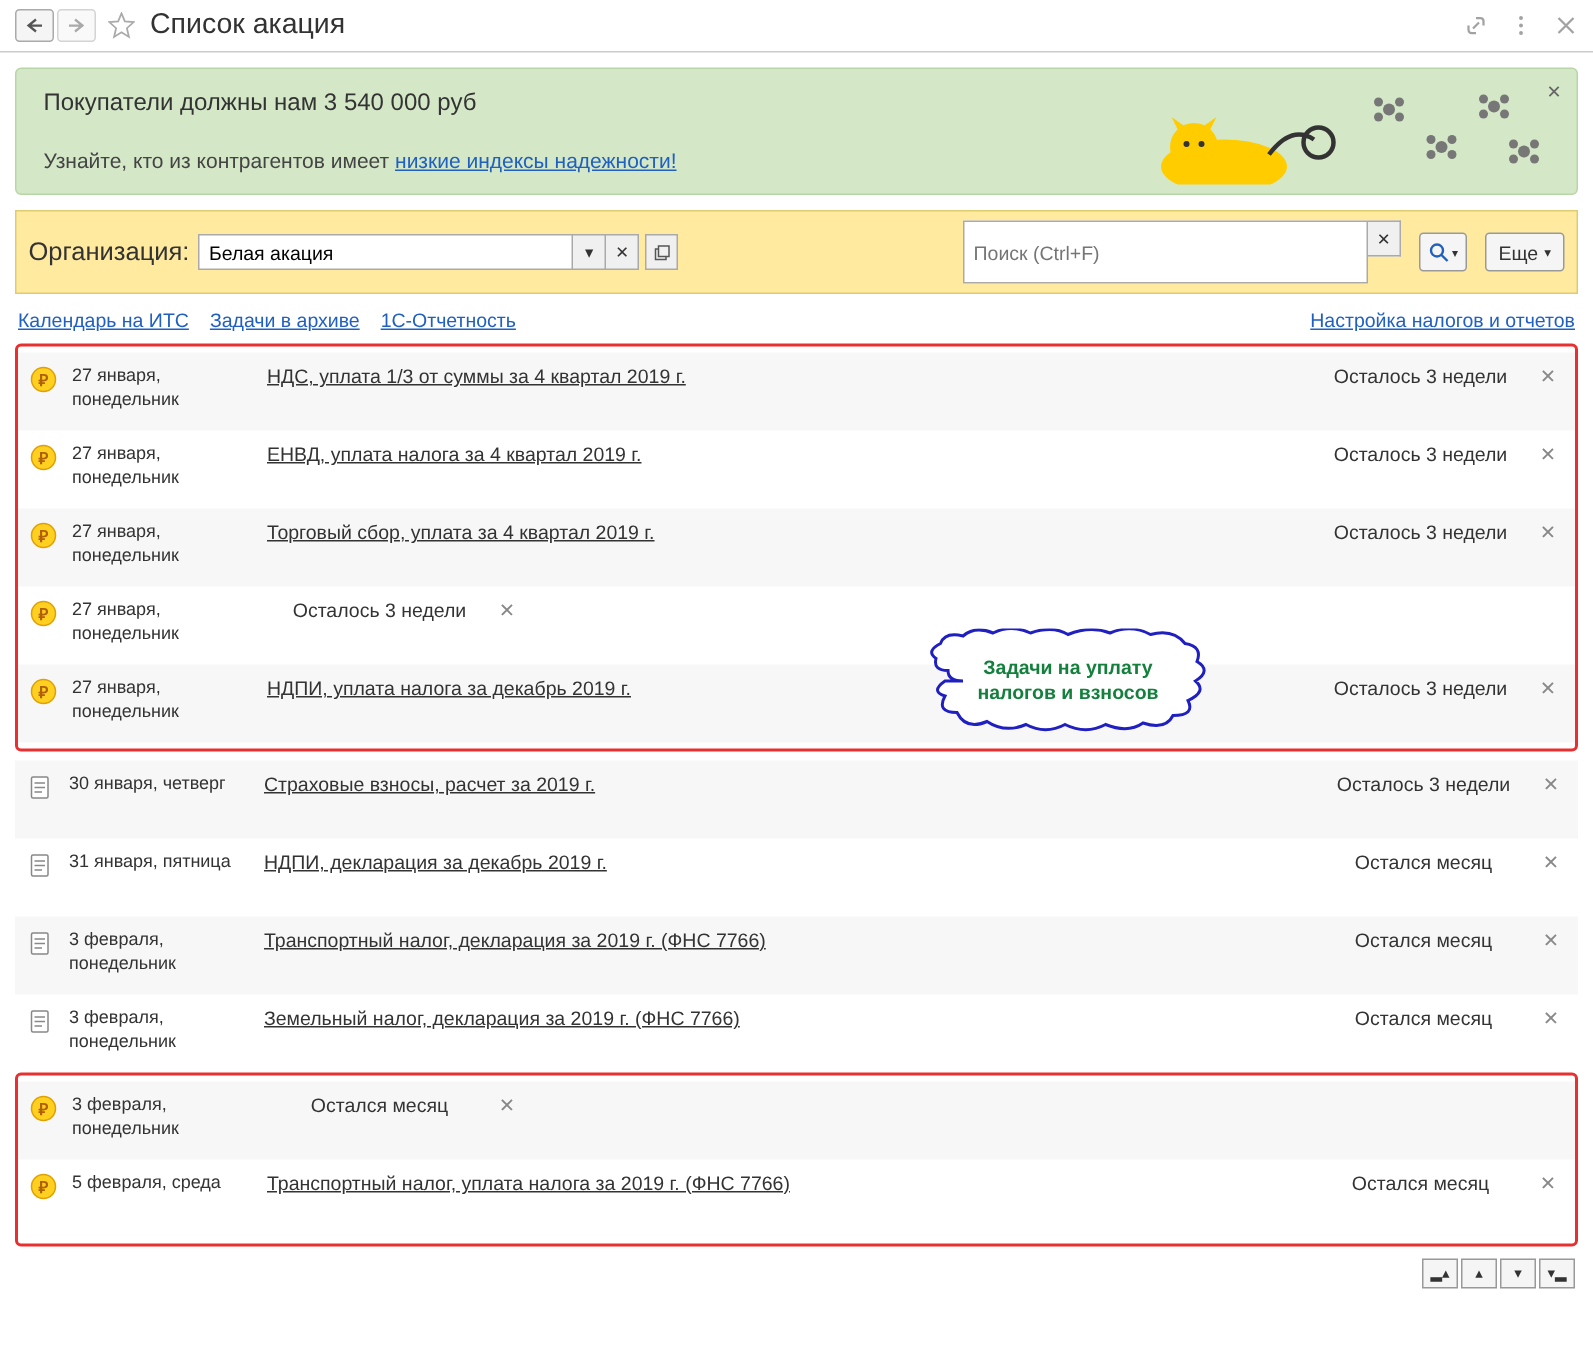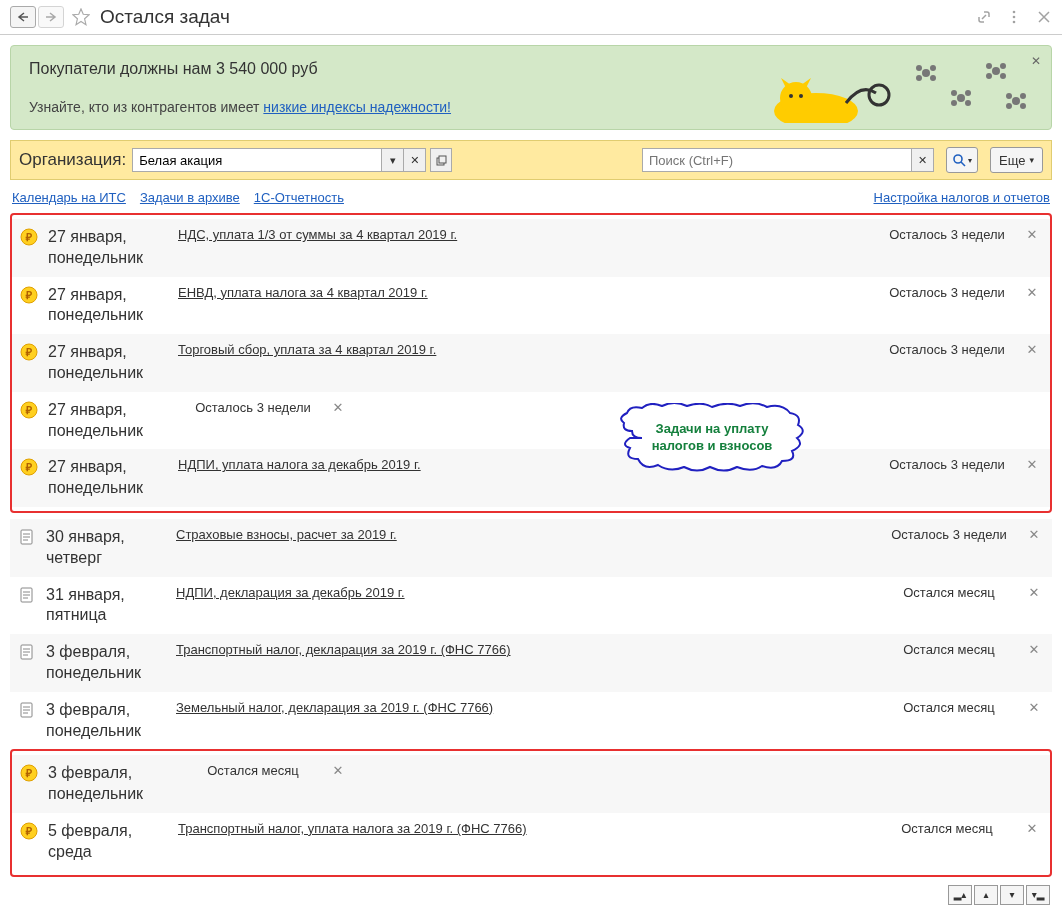--- a/index.html
+++ b/index.html
@@ -19,34 +19,34 @@
     .banner-link { color: #2060c0; text-decoration: underline; cursor: pointer; }
     .banner-close { position: absolute; top: 8px; right: 10px; cursor: pointer; color: #666; font-size: 12px; }
     .banner-art { position: absolute; right: 10px; top: 0; bottom: 0; width: 280px; display: flex; align-items: center; }
     
     .toolbar { margin: 0 10px; background: #ffeaa0; border: 1px solid #e0cc70; display: flex; align-items: center; padding: 6px 8px; gap: 6px; }
     .org-label { font-size: 17px; }
     .org-input { flex: 0 0 320px; display: flex; }
     .org-input input { flex: 1; height: 24px; border: 1px solid #aaa; padding: 0 6px; font-size: 13px; }
     .sm-btn { width: 22px; height: 24px; border: 1px solid #aaa; background: #f0f0f0; border-left: none; display: flex; align-items: center; justify-content: center; cursor: pointer; font-size: 11px; }
     .search-wrap { margin-left: auto; display: flex; }
-    .search-wrap input { width: 270px; height: 24px; border: 1px solid #aaa; padding: 0 6px; font-size: 13px; }
+    .search-wrap input { width: 270px; height: 42px; border: 1px solid #aaa; padding: 0 6px; font-size: 13px; }
     .srch-btn { width: 32px; height: 26px; border: 1px solid #999; background: #f5f5f5; border-radius: 3px; margin-left: 6px; display: flex; align-items: center; justify-content: center; cursor: pointer; }
     .more-btn { height: 26px; border: 1px solid #999; background: #f5f5f5; border-radius: 3px; margin-left: 6px; padding: 0 8px; display: flex; align-items: center; cursor: pointer; gap: 4px; }
     
     .link-row { margin: 10px 12px 8px 12px; display: flex; gap: 14px; }
     .blue-link { color: #2060c0; text-decoration: underline; cursor: pointer; font-size: 13px; }
     .link-row .right { margin-left: auto; }
     
     .task-area { margin: 0 10px; position: relative; }
     .red-box { border: 2px solid #e83030; border-radius: 4px; padding: 4px 0; margin-bottom: 6px; }
     .task-row { display: flex; align-items: flex-start; padding: 8px 8px; min-height: 52px; }
     .task-row:nth-child(odd) { background: #f7f7f7; }
     .task-ico { width: 18px; height: 18px; flex-shrink: 0; margin-right: 10px; margin-top: 1px; }
-    .task-date { width: 130px; flex-shrink: 0; font-size: 16px; line-height: 1.3; }
+    .task-date { width: 130px; flex-shrink: 0; font-size: 12px; line-height: 1.3; }
     .task-name { flex: 1; }
     .task-name a { color: #333; text-decoration: underline; cursor: pointer; font-size: 13px; }
     .task-remain { width: 150px; text-align: center; font-size: 13px; }
     .task-close { width: 20px; text-align: center; cursor: pointer; color: #888; font-size: 13px; }
     
     .callout { position: absolute; top: 190px; right: 240px; width: 200px; height: 70px; z-index: 10; }
     .callout-text { position: absolute; top: 18px; left: 0; right: 0; text-align: center; color: #15803d; font-size: 13px; font-weight: bold; line-height: 1.3; }
     
     .footer { margin: 8px 12px; display: flex; justify-content: flex-end; gap: 2px; }
     .foot-btn { width: 24px; height: 20px; border: 1px solid #999; background: #f5f5f5; display: flex; align-items: center; justify-content: center; cursor: pointer; font-size: 10px; }
@@ -65,21 +65,21 @@
       </svg>
   </div>
   <div class="nav-btn disabled">
     <svg width="12" height="10" viewBox="0 0 12 10">
         <path d="M5 1 L10 5 L5 9 M10 5 H1" stroke="#555" stroke-width="1.5" fill="none"></path>
       </svg>
   </div>
   <svg class="star-ico" viewBox="0 0 20 20">
       <path d="M10 1 L12.5 7 L19 7.5 L14 12 L15.5 18.5 L10 15 L4.5 18.5 L6 12 L1 7.5 L7.5 7 Z" fill="none" stroke="#aaa" stroke-width="1.3"></path>
     </svg>
-  <div class="title">Остался задач</div>
+  <div class="title">Список акация</div>
   <div class="title-right">
     <svg class="rt-ico" viewBox="0 0 16 16">
         <path d="M6 10 L10 6 M8 3 L11 3 A2 2 0 0 1 13 5 L13 8 M8 13 L5 13 A2 2 0 0 1 3 11 L3 8" stroke="#666" stroke-width="1.5" fill="none"></path>
       </svg>
     <svg class="rt-ico" viewBox="0 0 16 16">
         <circle cx="8" cy="3" r="1.3" fill="#666"></circle>
         <circle cx="8" cy="8" r="1.3" fill="#666"></circle>
         <circle cx="8" cy="13" r="1.3" fill="#666"></circle>
       </svg>
     <svg class="rt-ico" viewBox="0 0 16 16">

